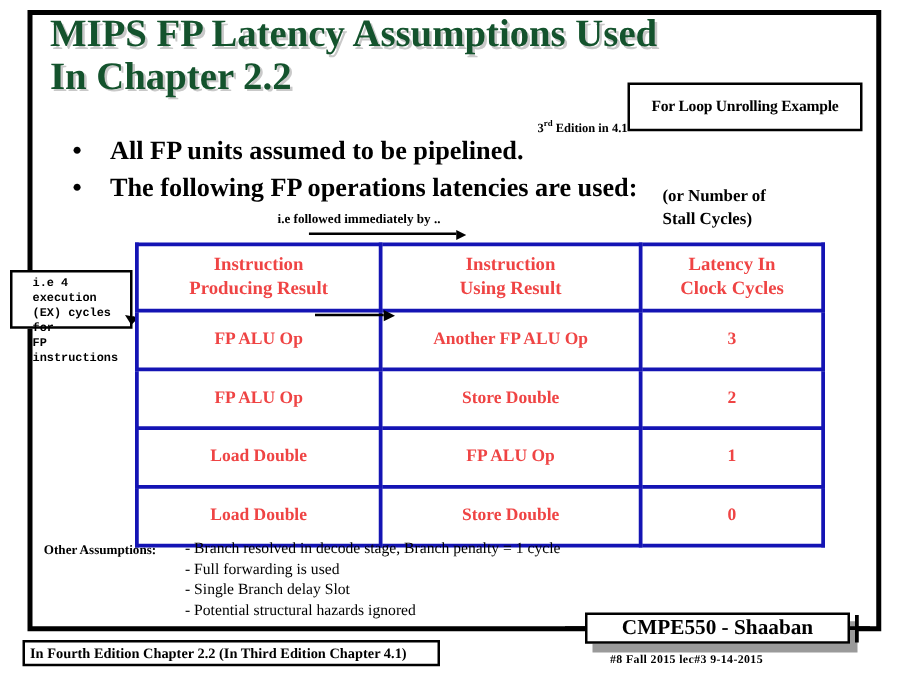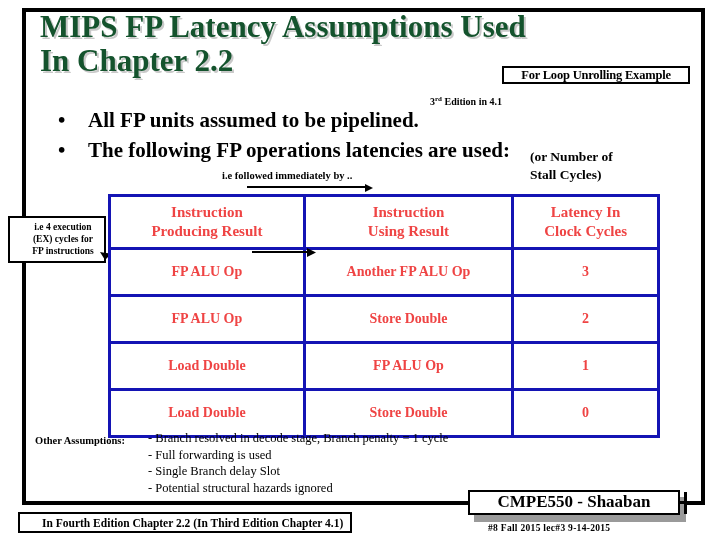--- a/index.html
+++ b/index.html
@@ -27,21 +27,21 @@
     text-align:left;
     font-size:31px;font-weight:bold;line-height:34px;
     color:#14532d;
     text-shadow:2px 2px 0 #c9c9c9;
     font-family:"Liberation Serif", serif;
   }
   .title .l2{display:block;}
 
   .loopbox{
     position:absolute;left:502px;top:66px;
-    width:188px;height:18px;
+    width:188px;height:39px;
     border:2px solid #000;
     box-sizing:border-box;
     font-size:12.5px;font-weight:bold;
     display:flex;align-items:center;justify-content:center;
     background:#fff;
     font-family:"Liberation Serif", serif;
     letter-spacing:-0.2px;
   }
   .edition{
     position:absolute;left:430px;top:95px;
@@ -78,22 +78,21 @@
 
   
   .callout{
     position:absolute;left:8px;top:216px;
     width:98px;height:47px;
     border:2px solid #000;
     box-sizing:border-box;
     background:#fff;
     padding:3px 4px 0 16px;
     font-size:9.5px;font-weight:bold;line-height:12px;
-    font-family:Liberation Serif, serif;
-    text-align:center;
+    font-family:Liberation Mono, monospace;
   }
   .callout-arrow{
     position:absolute;left:100px;top:252px;width:46px;height:16px;
   }
 
   
   .tbl{
     position:absolute;left:108px;top:194px;
     width:552px;
     border-collapse:collapse;
@@ -136,21 +135,21 @@
   }
 
   
   .fourthed{
     position:absolute;left:18px;top:512px;
     width:334px;height:21px;
     border:2px solid #000;
     box-sizing:border-box;
     background:#fff;
     display:flex;align-items:center;
-    padding-left:22px;
+    padding-left:4px;
     font-size:11.5px;font-weight:bold;
     font-family:"Liberation Serif", serif;
   }
 
   .cmpe-wrap{
     position:absolute;left:466px;top:490px;width:230px;height:32px;
   }
   .cmpe-shadow{
     position:absolute;left:8px;top:7px;width:212px;height:25px;
     background:#9a9a9a;

